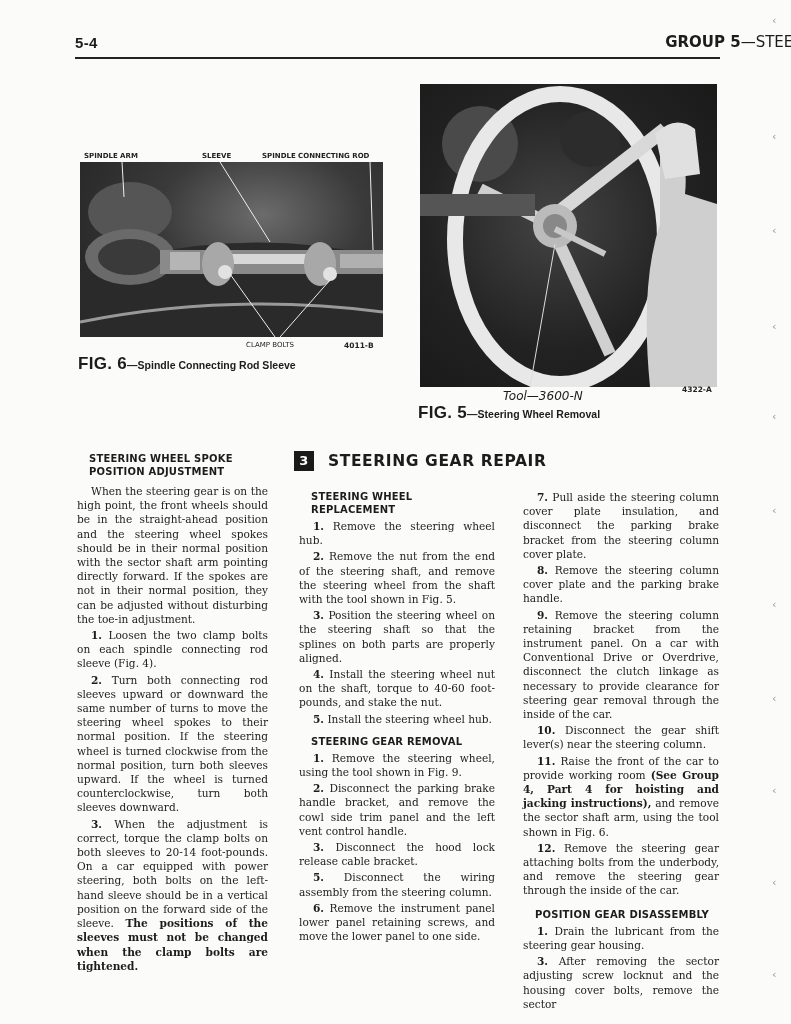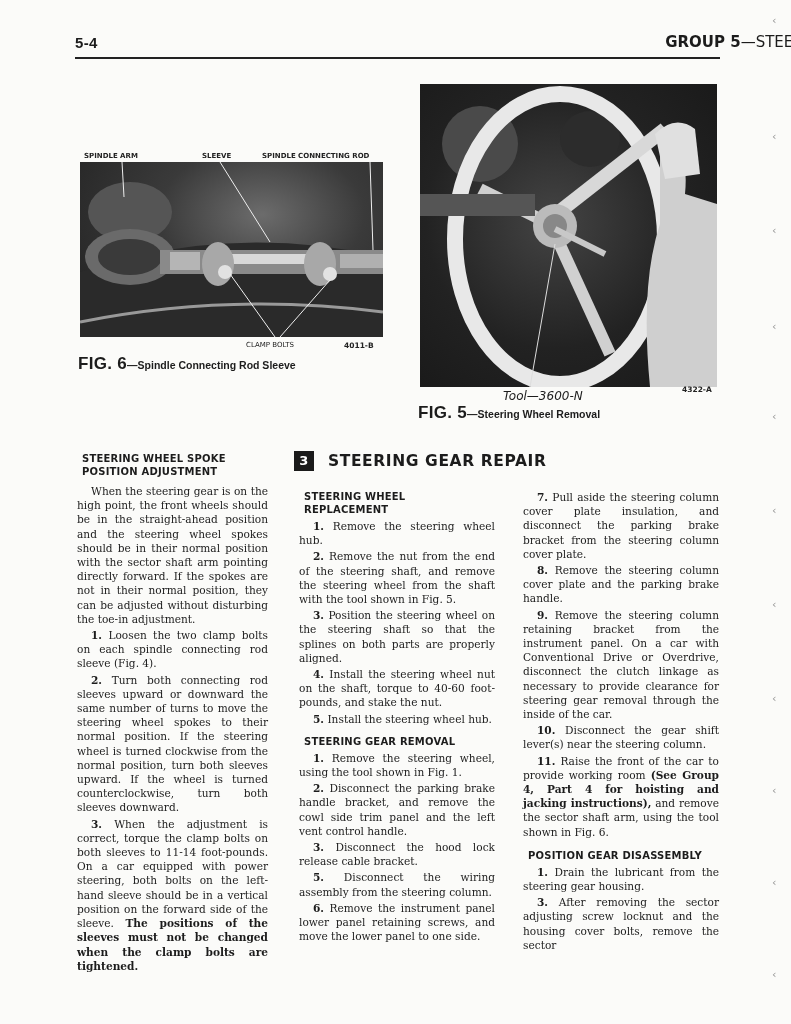--- a/index.html
+++ b/index.html
@@ -27,21 +27,21 @@
     overflow: hidden;
   }
   .photo5 {
     left: 420px; top: 84px; width: 297px; height: 303px;
     background: radial-gradient(circle at 45% 45%, #444 0%, #222 55%, #181818 100%);
     overflow: hidden;
   }
 
   .col { font-size: 10.6px; line-height: 14.2px; text-align: justify; }
   .col p { margin: 0 0 2px 0; text-indent: 14px; }
-  .col .h { font-family: "DejaVu Sans", sans-serif; font-weight: bold; font-size: 10px; line-height: 13px; letter-spacing: 0.2px; margin: 0 0 3px 5px; text-indent: 0; text-align: left; }
+  .col .h { font-family: "DejaVu Sans", sans-serif; font-weight: bold; font-size: 10px; line-height: 13px; letter-spacing: 0.2px; margin: 0 0 3px 12px; text-indent: 0; text-align: left; }
   .col b { font-weight: bold; }
 
   .section-head { left: 294px; top: 451px; font-family: "DejaVu Sans", sans-serif; font-weight: bold; font-size: 15.5px; letter-spacing: 0.6px; white-space: nowrap; }
   .section-badge { display: inline-block; width: 20px; height: 20px; background: #1a1a1a; color: #fff; text-align: center; line-height: 20px; font-size: 13px; margin-right: 14px; vertical-align: middle; }
   .margin-mark { left: 772px; font-size: 11px; color: #999; font-family: "DejaVu Sans", sans-serif; }
 </style>
 </head>
 <body>
 
 <div class="abs page-num">5-4</div>
@@ -107,47 +107,48 @@
 </div>
 
 <div class="abs col" style="left:77px;top:452px;width:191px;">
   <div class="h">
     <div>STEERING WHEEL SPOKE</div>
     <div>POSITION ADJUSTMENT</div>
   </div>
   <p style="margin-top:6px;">When the steering gear is on the high point, the front wheels should be in the straight-ahead position and the steering wheel spokes should be in their normal position with the sector shaft arm pointing directly forward. If the spokes are not in their normal position, they can be adjusted without disturbing the toe-in adjustment.</p>
   <p><b>1.</b> <span>Loosen the two clamp bolts on each spindle connecting rod sleeve (Fig. 4).</span></p>
   <p><b>2.</b> <span>Turn both connecting rod sleeves upward or downward the same number of turns to move the steering wheel spokes to their normal position. If the steering wheel is turned clockwise from the normal position, turn both sleeves upward. If the wheel is turned counterclockwise, turn both sleeves downward.</span></p>
-  <p><b>3.</b> <span>When the adjustment is correct, torque the clamp bolts on both sleeves to 11-14 foot-pounds. On a car equipped with power steering, both bolts on the left-hand sleeve should be in a vertical position on the forward side of the sleeve.</span> <b>The positions of the sleeves must not be changed when the clamp bolts are tightened.</b></p>
+  <p><b>3.</b> <span>When the adjustment is correct, torque the clamp bolts on both sleeves to 20-14 foot-pounds. On a car equipped with power steering, both bolts on the left-hand sleeve should be in a vertical position on the forward side of the sleeve.</span> <b>The positions of the sleeves must not be changed when the clamp bolts are tightened.</b></p>
 </div>
 
 <div class="abs col" style="left:299px;top:490px;width:196px;">
   <div class="h">
     <div>STEERING WHEEL</div>
     <div>REPLACEMENT</div>
   </div>
   <p><b>1.</b> <span>Remove the steering wheel hub.</span></p>
   <p><b>2.</b> <span>Remove the nut from the end of the steering shaft, and remove the steering wheel from the shaft with the tool shown in Fig. 5.</span></p>
   <p><b>3.</b> <span>Position the steering wheel on the steering shaft so that the splines on both parts are properly aligned.</span></p>
   <p><b>4.</b> <span>Install the steering wheel nut on the shaft, torque to 40-60 foot-pounds, and stake the nut.</span></p>
   <p><b>5.</b> <span>Install the steering wheel hub.</span></p>
   <div class="h" style="margin-top:9px;">STEERING GEAR REMOVAL</div>
-  <p><b>1.</b> <span>Remove the steering wheel, using the tool shown in Fig. 1.</span></p>
+  <p><b>1.</b> <span>Remove the steering wheel, using the tool shown in Fig. 9.</span></p>
   <p><b>2.</b> <span>Disconnect the parking brake handle bracket, and remove the cowl side trim panel and the left vent control handle.</span></p>
   <p><b>3.</b> <span>Disconnect the hood lock release cable bracket.</span></p>
   <p><b>5.</b> <span>Disconnect the wiring assembly from the steering column.</span></p>
   <p><b>6.</b> <span>Remove the instrument panel lower panel retaining screws, and move the lower panel to one side.</span></p>
 </div>
 
 <div class="abs col" style="left:523px;top:490px;width:196px;">
   <p><b>7.</b> <span>Pull aside the steering column cover plate insulation, and disconnect the parking brake bracket from the steering column cover plate.</span></p>
   <p><b>8.</b> <span>Remove the steering column cover plate and the parking brake handle.</span></p>
   <p><b>9.</b> <span>Remove the steering column retaining bracket from the instrument panel. On a car with Conventional Drive or Overdrive, disconnect the clutch linkage as necessary to provide clearance for steering gear removal through the inside of the car.</span></p>
   <p><b>10.</b> <span>Disconnect the gear shift lever(s) near the steering column.</span></p>
   <p><b>11.</b> <span>Raise the front of the car to provide working room</span> <b>(See Group 4, Part 4 for hoisting and jacking instructions),</b> <span>and remove the sector shaft arm, using the tool shown in Fig. 6.</span></p>
+  <p><b>12.</b> <span>Remove the steering gear attaching bolts from the underbody, and remove the steering gear through the inside of the car.</span></p>
   <div class="h" style="margin-top:10px;">POSITION GEAR DISASSEMBLY</div>
   <p><b>1.</b> <span>Drain the lubricant from the steering gear housing.</span></p>
   <p><b>3.</b> <span>After removing the sector adjusting screw locknut and the housing cover bolts, remove the sector</span></p>
 </div>
 
 <div class="abs margin-mark" style="top:14px;">‹</div>
 <div class="abs margin-mark" style="top:130px;">‹</div>
 <div class="abs margin-mark" style="top:224px;">‹</div>
 <div class="abs margin-mark" style="top:320px;">‹</div>
 <div class="abs margin-mark" style="top:410px;">‹</div>

